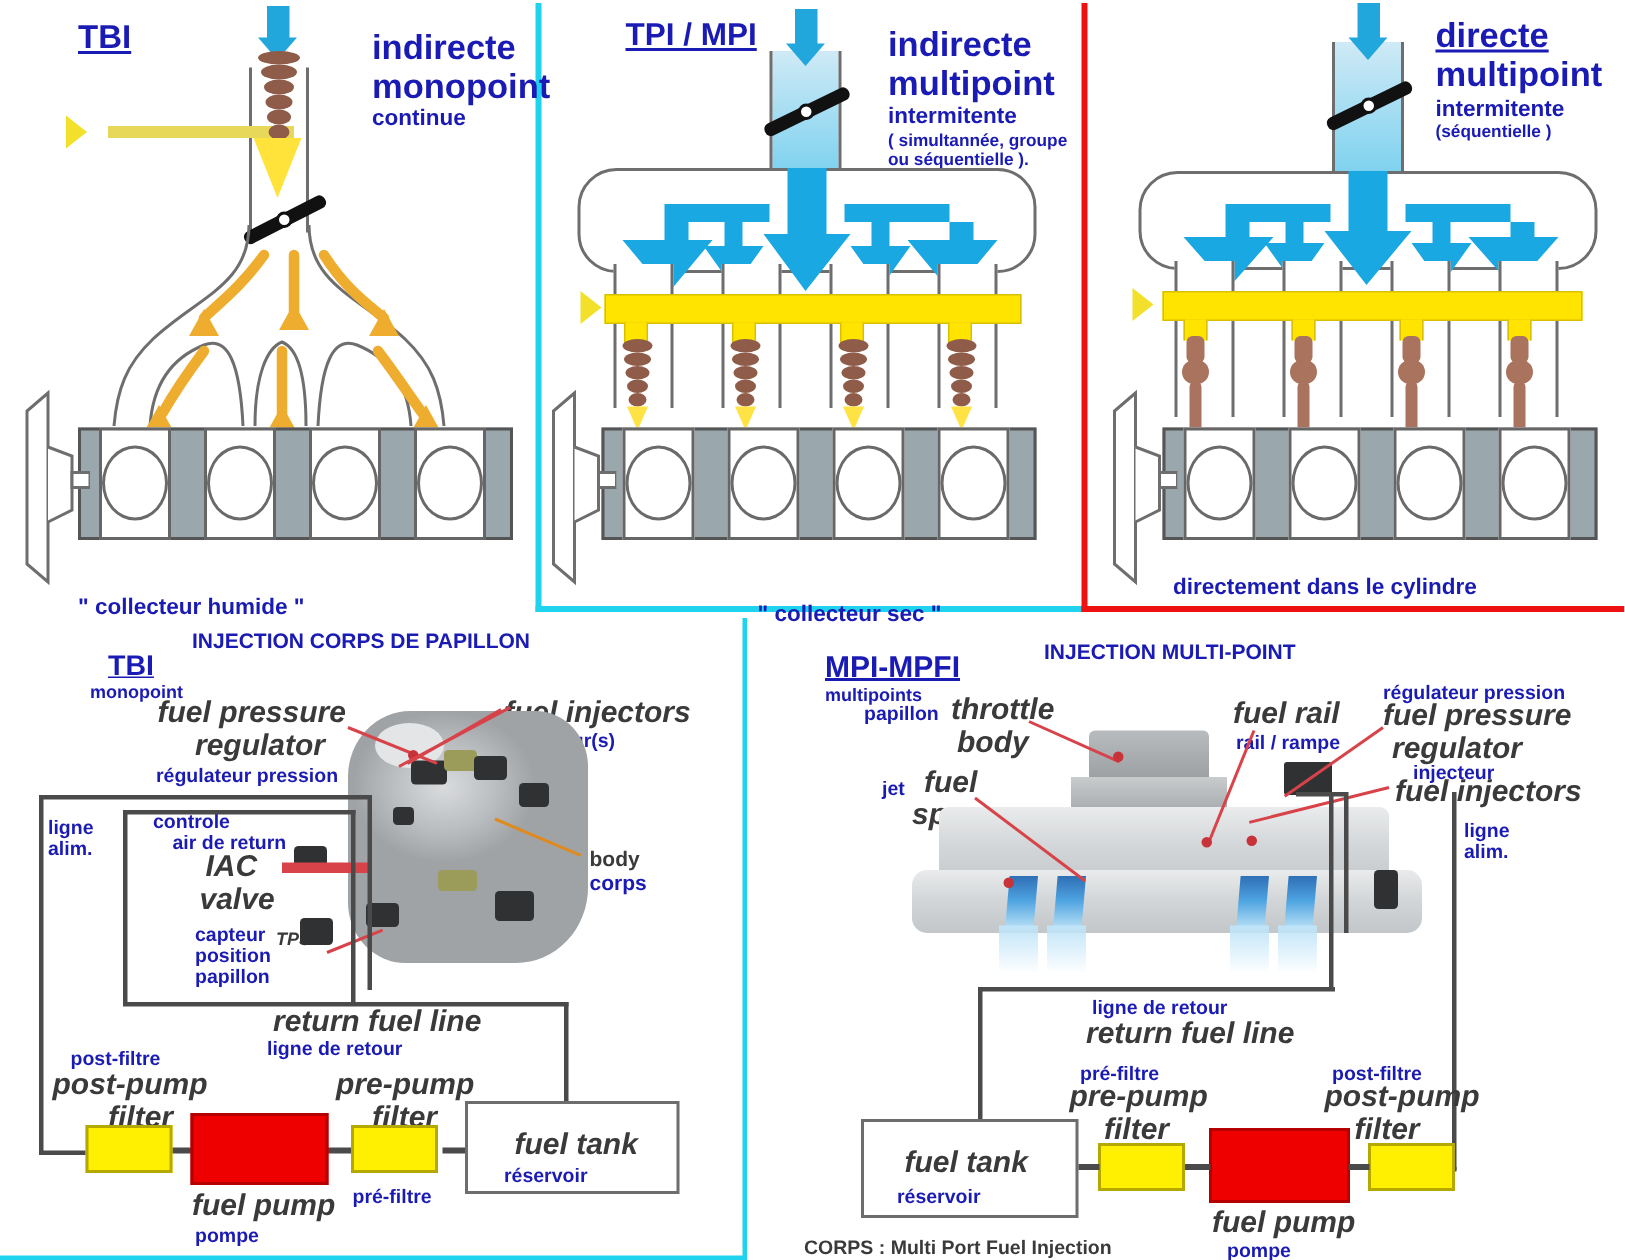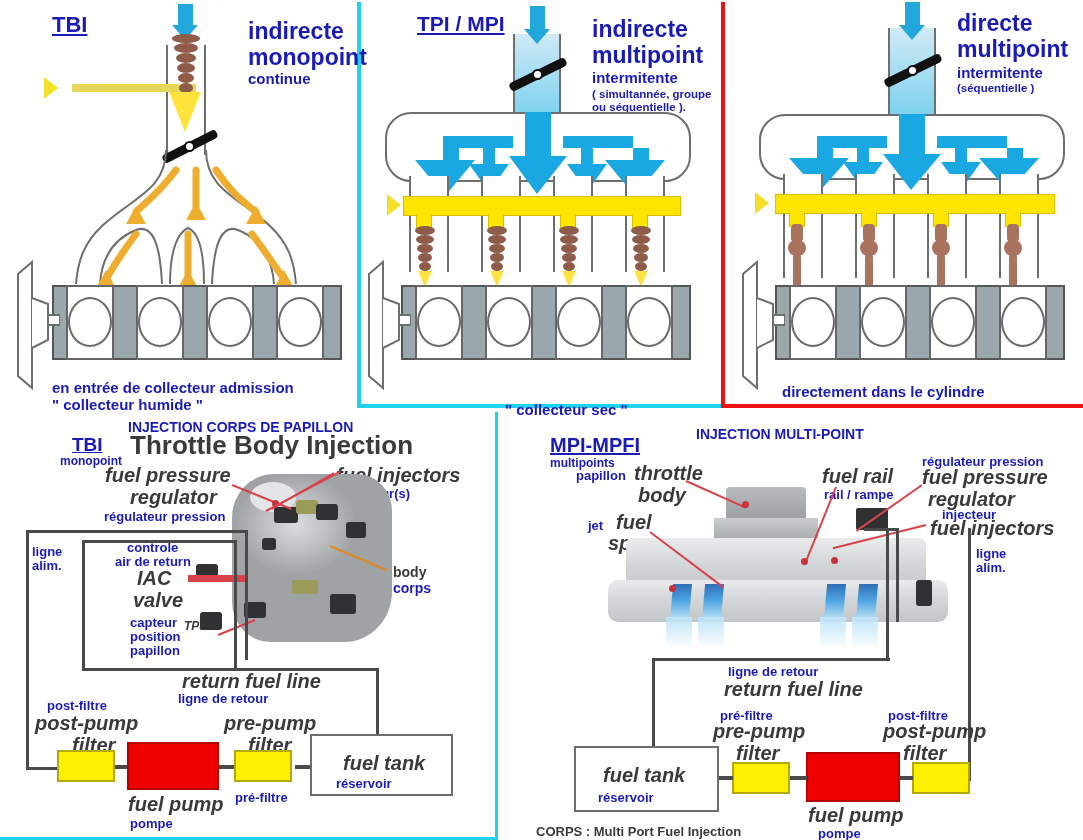--- a/index.html
+++ b/index.html
@@ -155,21 +155,20 @@
       <div class="bore" style="left:86px;top:12px;width:44px;height:50px;"></div>
       <div class="bore" style="left:156px;top:12px;width:44px;height:50px;"></div>
       <div class="bore" style="left:226px;top:12px;width:44px;height:50px;"></div>
     </div>
     <svg class="abs" style="left:8px;top:258px;" width="52" height="145" viewBox="0 0 52 145">
       <path d="M24,4 L10,16 L10,118 L24,130 Z" fill="#fff" stroke="#6e6e6e" stroke-width="2"></path>
       <path d="M24,40 L40,46 L40,82 L24,90" fill="#fff" stroke="#6e6e6e" stroke-width="2"></path>
       <rect x="40" y="57" width="12" height="10" fill="#fff" stroke="#6e6e6e" stroke-width="2"></rect>
     </svg>
 
-    <div class="abs bold blu" style="left:52px;top:379px;font-size:15px;">en entrée de collecteur admission</div>
     <div class="abs bold blu" style="left:52px;top:396px;font-size:15px;">" collecteur humide "</div>
   </div>
 
   <div class="abs" style="left:361px;top:0;width:360px;height:408px;">
 
     <div class="abs bold blu" style="left:56px;top:12px;font-size:21px;text-decoration:underline;">TPI / MPI</div>
 
     <div class="abs bold blu" style="left:231px;top:16px;font-size:23px;">indirecte</div>
     <div class="abs bold blu" style="left:231px;top:42px;font-size:23px;">multipoint</div>
     <div class="abs bold blu" style="left:231px;top:69px;font-size:15px;">intermitente</div>
@@ -259,21 +258,21 @@
       <path d="M24,4 L10,16 L10,118 L24,130 Z" fill="#fff" stroke="#6e6e6e" stroke-width="2"></path>
       <path d="M24,40 L40,46 L40,82 L24,90" fill="#fff" stroke="#6e6e6e" stroke-width="2"></path>
       <rect x="40" y="57" width="12" height="10" fill="#fff" stroke="#6e6e6e" stroke-width="2"></rect>
     </svg>
 
     <div class="abs bold blu" style="left:144px;top:401px;font-size:15px;">" collecteur sec "</div>
   </div>
 
   <div class="abs" style="left:725px;top:0;width:358px;height:408px;">
 
-    <div class="abs bold blu" style="left:232px;top:10px;font-size:23px;">directe</div>
+    <div class="abs bold blu" style="left:232px;top:10px;font-size:23px;text-decoration:underline;">directe</div>
     <div class="abs bold blu" style="left:232px;top:36px;font-size:23px;">multipoint</div>
     <div class="abs bold blu" style="left:232px;top:64px;font-size:15px;">intermitente</div>
     <div class="abs bold blu" style="left:232px;top:82px;font-size:11.5px;">(séquentielle )</div>
 
     <div class="abs" style="left:163px;top:28px;width:48px;height:86px;background:linear-gradient(180deg,#cfeaf6 0%,#7fd2ef 100%);
                 border-left:2px solid #6e6e6e;border-right:2px solid #6e6e6e;box-sizing:border-box;"></div>
     <div class="airdown" style="left:180px;top:2px;width:15px;height:24px;"></div>
     <div class="airtip" style="left:174px;top:25px;"></div>
     <div class="plate" style="left:157px;top:66px;width:62px;transform:rotate(-26deg);"></div>
     <div class="platehub" style="left:182px;top:65px;"></div>
@@ -347,30 +346,29 @@
     <div class="abs bold blu" style="left:57px;top:383px;font-size:15px;">directement dans le cylindre</div>
   </div>
 
   <div class="cyan-frame" style="left:0px;top:412px;width:498px;height:428px;border-top:none;border-left:none;"></div>
 
   <div class="abs" style="left:0;top:412px;width:497px;height:428px;">
 
     <div class="abs bold blu" style="left:128px;top:7px;font-size:14px;">INJECTION CORPS DE PAPILLON</div>
     <div class="abs bold blu" style="left:72px;top:22px;font-size:19px;text-decoration:underline;">TBI</div>
     <div class="abs bold blu" style="left:60px;top:42px;font-size:12px;">monopoint</div>
-    <div class="abs bold dk" style="left:130px;top:18px;font-size:26px;">Throttle Body Injection</div>
 
     <div class="abs bold ital dk" style="left:105px;top:52px;font-size:20px;">fuel pressure</div>
     <div class="abs bold ital dk" style="left:130px;top:74px;font-size:20px;">regulator</div>
     <div class="abs bold blu" style="left:104px;top:97px;font-size:13px;">régulateur pression</div>
 
     <div class="abs bold ital dk" style="left:336px;top:52px;font-size:20px;">fuel injectors</div>
     <div class="abs bold blu" style="left:340px;top:74px;font-size:13px;">injecteur(s)</div>
 
-    <div class="abs bold blu" style="left:127px;top:128px;font-size:13px;">controle</div>
+    <div class="abs bold blu" style="left:102px;top:128px;font-size:13px;">controle</div>
     <div class="abs bold blu" style="left:115px;top:142px;font-size:13px;">air de return</div>
     <div class="abs bold ital dk" style="left:137px;top:155px;font-size:20px;">IAC</div>
     <div class="abs bold ital dk" style="left:133px;top:177px;font-size:20px;">valve</div>
 
     <div class="abs bold blu" style="left:130px;top:203px;font-size:13px;">capteur</div>
     <div class="abs bold blu" style="left:130px;top:217px;font-size:13px;">position</div>
     <div class="abs bold blu" style="left:130px;top:231px;font-size:13px;">papillon</div>
     <div class="abs bold ital dk" style="left:184px;top:207px;font-size:12px;">TPS</div>
 
     <div class="abs bold dk" style="left:393px;top:152px;font-size:14px;">body</div>

